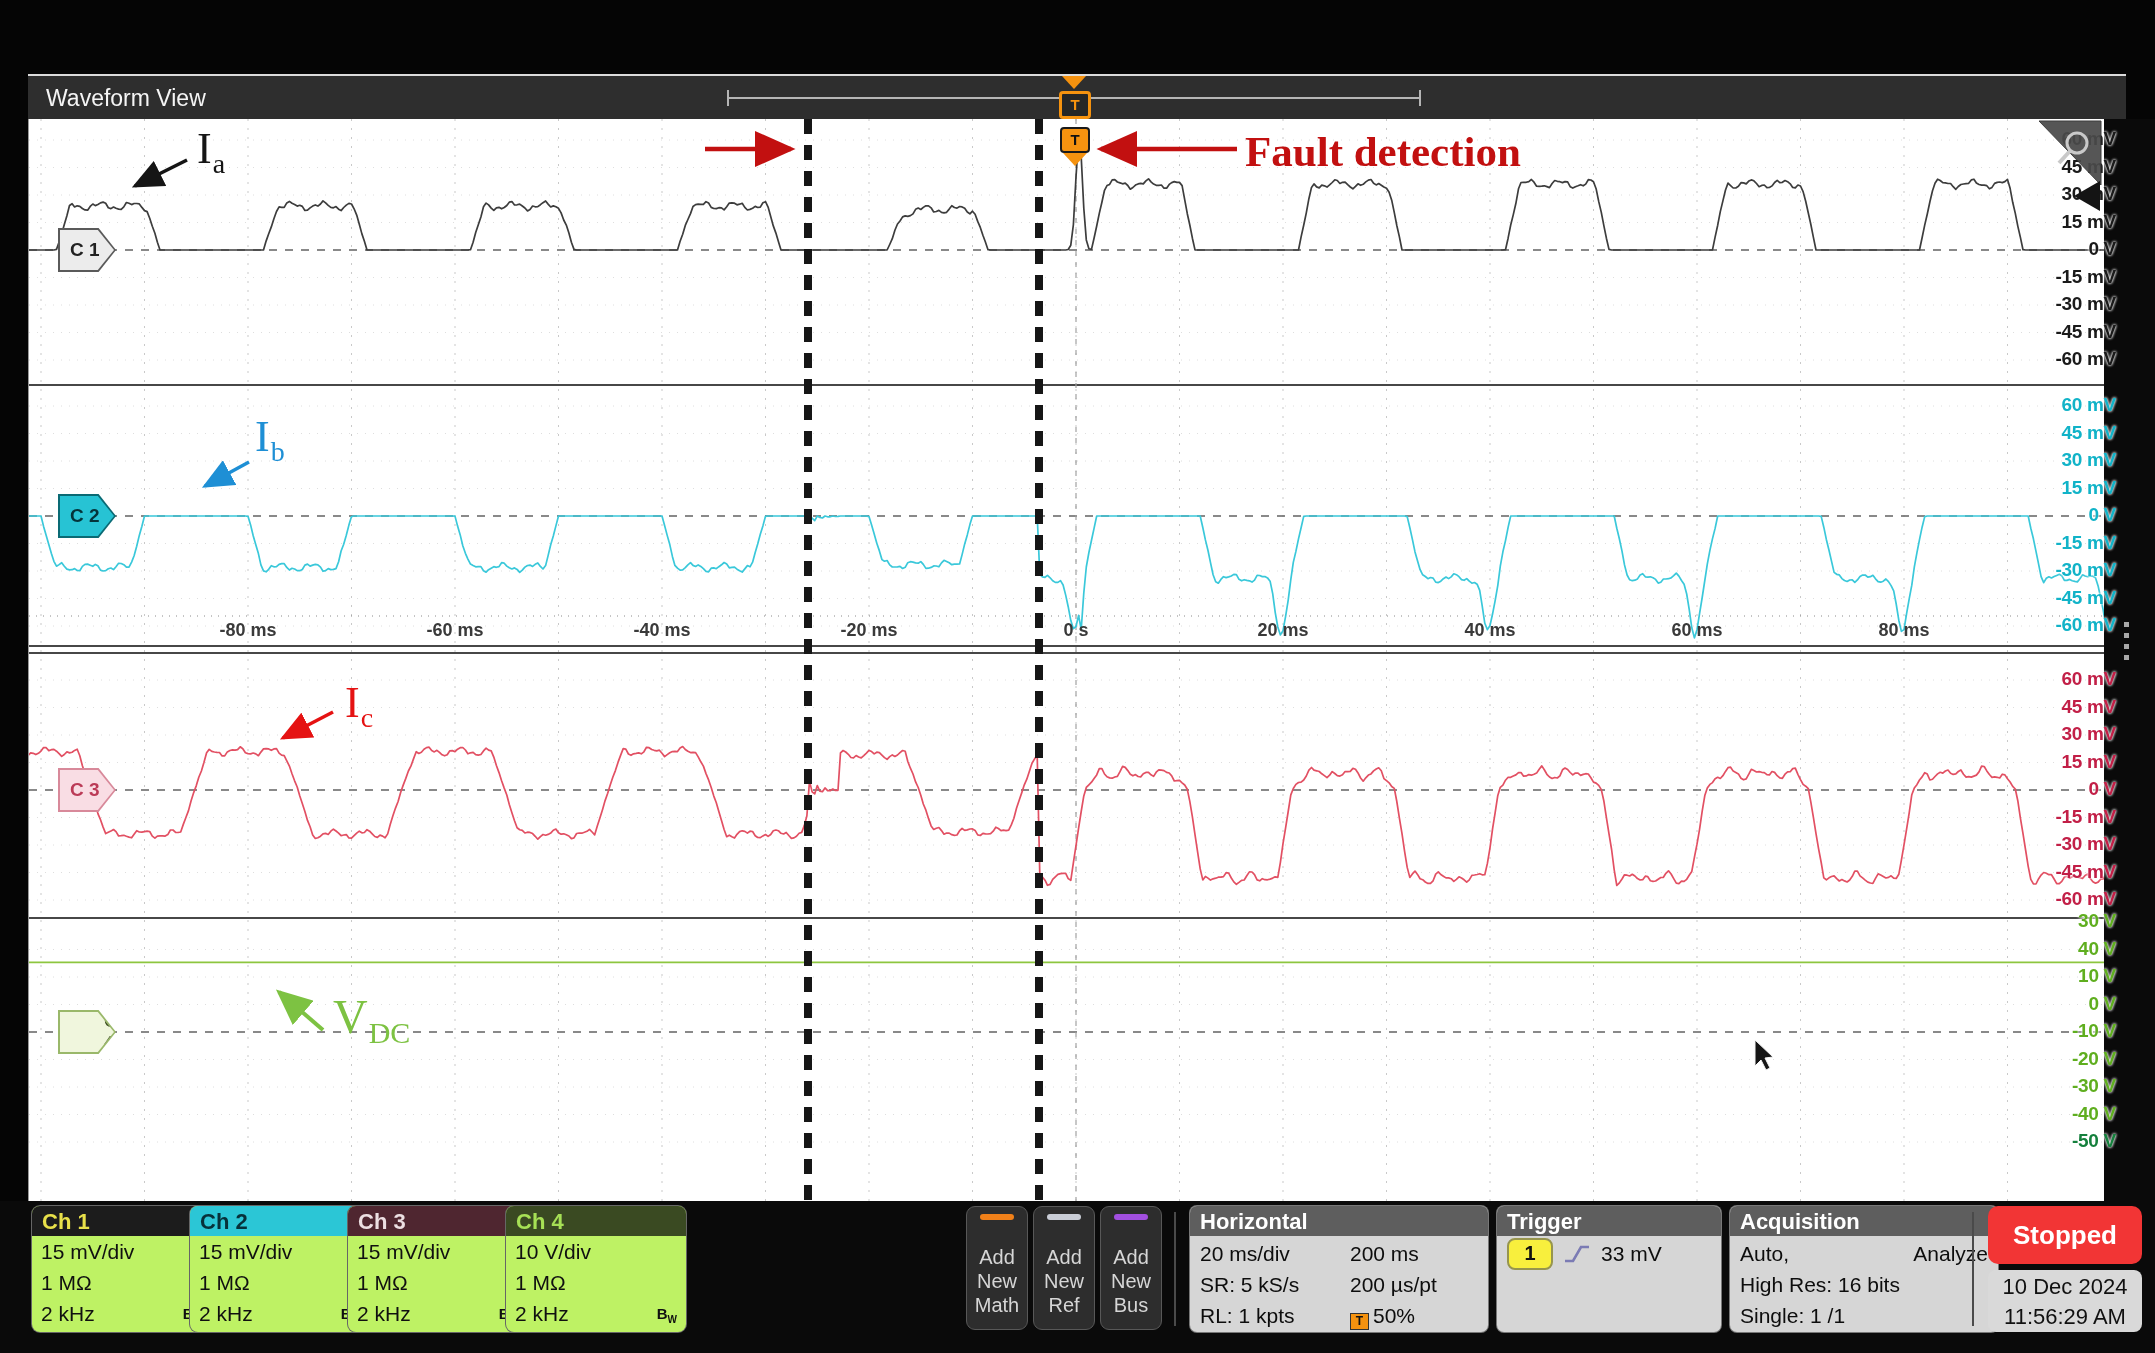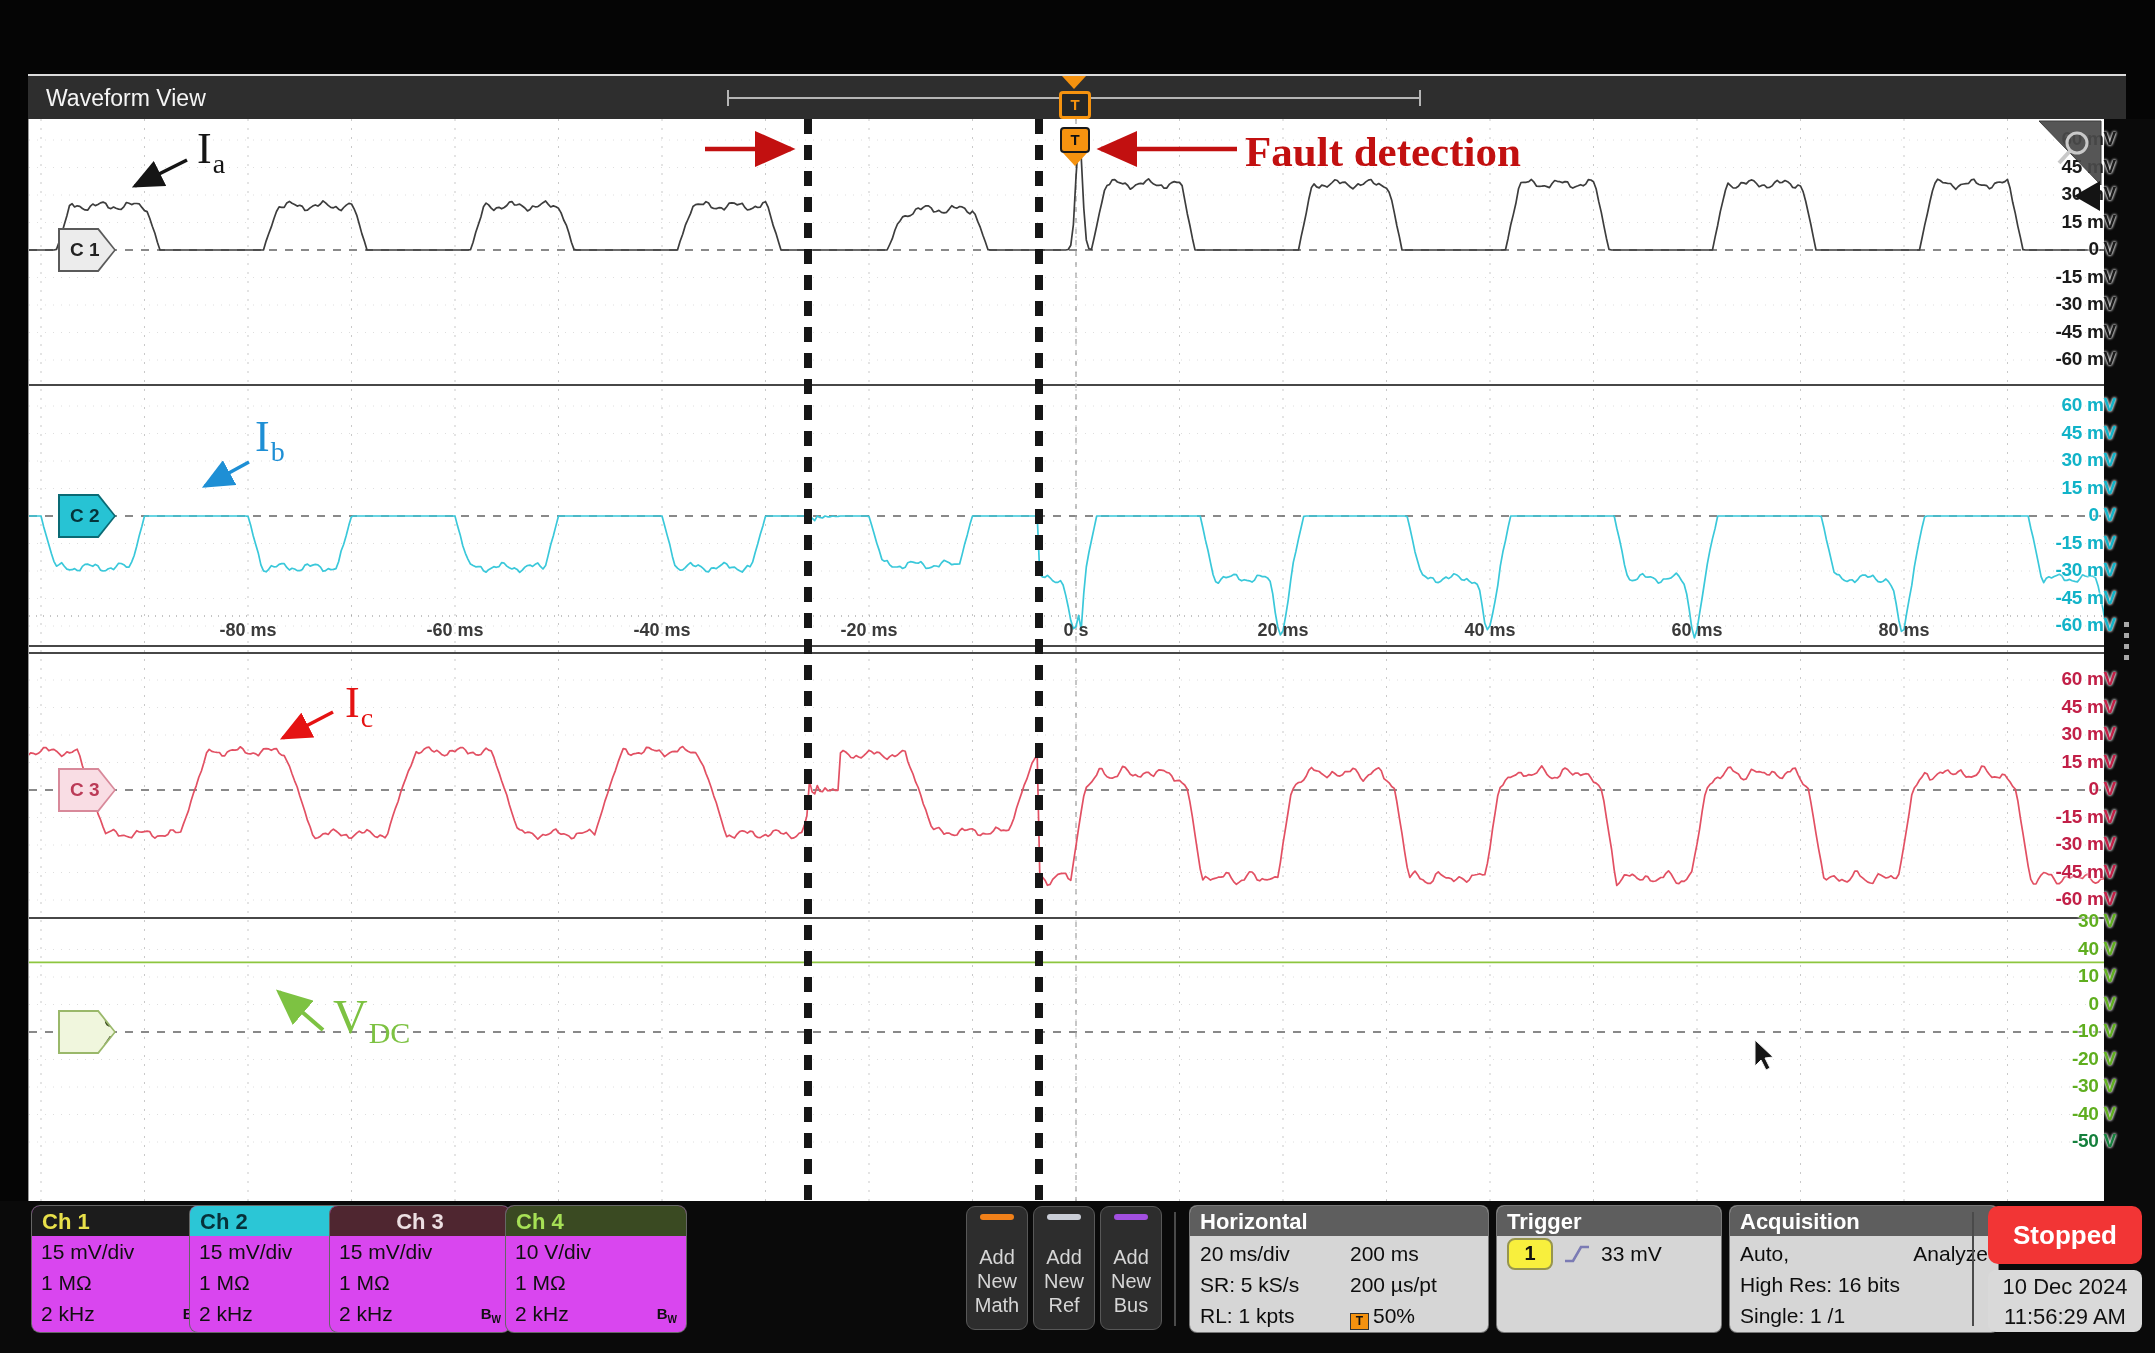--- a/index.html
+++ b/index.html
@@ -37,21 +37,21 @@
   .ann .main{font-size:44px;line-height:1;}
   .ann .subsc{font-size:28px;position:relative;top:10px;left:1px;}
   .fault-text{position:absolute;font-family:"Liberation Serif",serif;font-weight:bold;
     font-size:43px;z-index:5;white-space:nowrap;}
   
   #right-strip{position:absolute;left:2104px;top:119px;width:51px;height:1082px;background:#0a0a0a;}
   .scroll-dot{position:absolute;left:20px;width:5px;height:5px;background:#a8a8a8;}
   
   #bottom-bar{position:absolute;left:0;top:1201px;width:2155px;height:152px;background:#0a0a0a;}
   .ch-badge{position:absolute;top:5px;width:180px;height:126px;border-radius:8px;overflow:hidden;
-    background:#d946ef;box-shadow:0 0 0 1px #666;}
+    background:#bef264;box-shadow:0 0 0 1px #666;}
   .ch-badge .hdr{height:30px;font-size:22px;font-weight:bold;padding:2px 10px;box-sizing:border-box;line-height:27px;}
   .ch-badge .row{font-size:21px;line-height:31px;padding:0 9px;color:#101010;display:flex;justify-content:space-between;}
   .bw{font-size:15px;font-weight:bold;color:#101010;}
   .bw .w{font-size:10px;vertical-align:-4px;}
   .add-btn{position:absolute;top:5px;width:60px;height:122px;background:#2d2d2d;border:1px solid #585858;
     border-radius:9px;color:#d6d6d6;font-size:20px;text-align:center;line-height:1.2;}
   .add-accent{position:absolute;left:50%;top:7px;transform:translateX(-50%);width:34px;height:6px;border-radius:3px;}
   .add-lines{position:absolute;left:0;right:0;top:38px;}
   .panel{position:absolute;top:5px;height:126px;border-radius:7px;overflow:hidden;background:#d6d6d6;
     box-shadow:0 0 0 1px #777;}
@@ -304,21 +304,21 @@
             <span>15 mV/div</span>
           </div>
           <div class="row">
             <span>1 MΩ</span>
           </div>
           <div class="row">
             <span>2 kHz</span>
             <span class="bw"><span>B</span><span class="w">W</span></span>
           </div>
         </div>
-        <div class="ch-badge" style="left: 330px; text-align: center;">
+        <div class="ch-badge" style="left: 348px;">
           <div class="hdr" style="background: rgb(79, 38, 48); color: rgb(236, 223, 226);">Ch 3</div>
           <div class="row">
             <span>15 mV/div</span>
           </div>
           <div class="row">
             <span>1 MΩ</span>
           </div>
           <div class="row">
             <span>2 kHz</span>
             <span class="bw"><span>B</span><span class="w">W</span></span>

